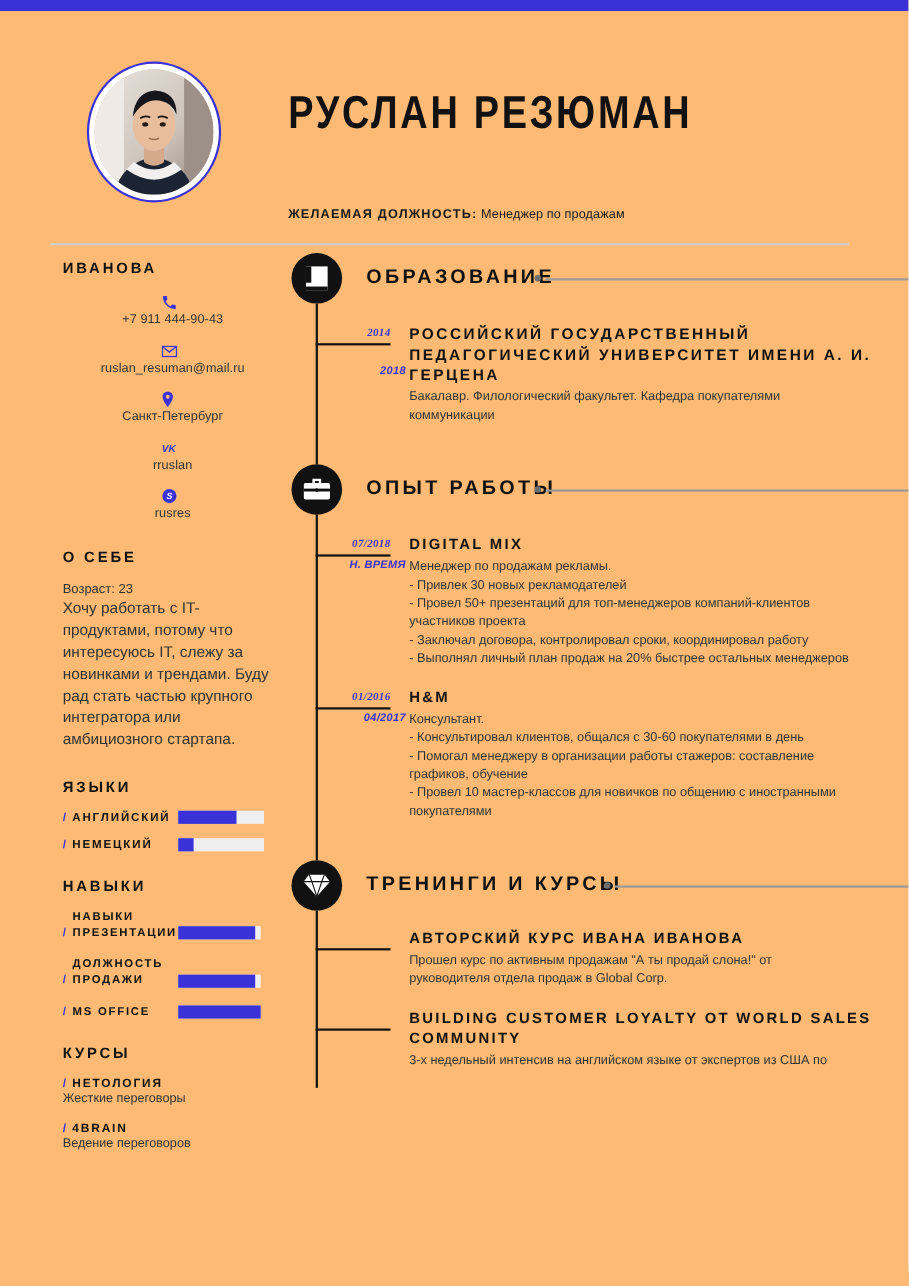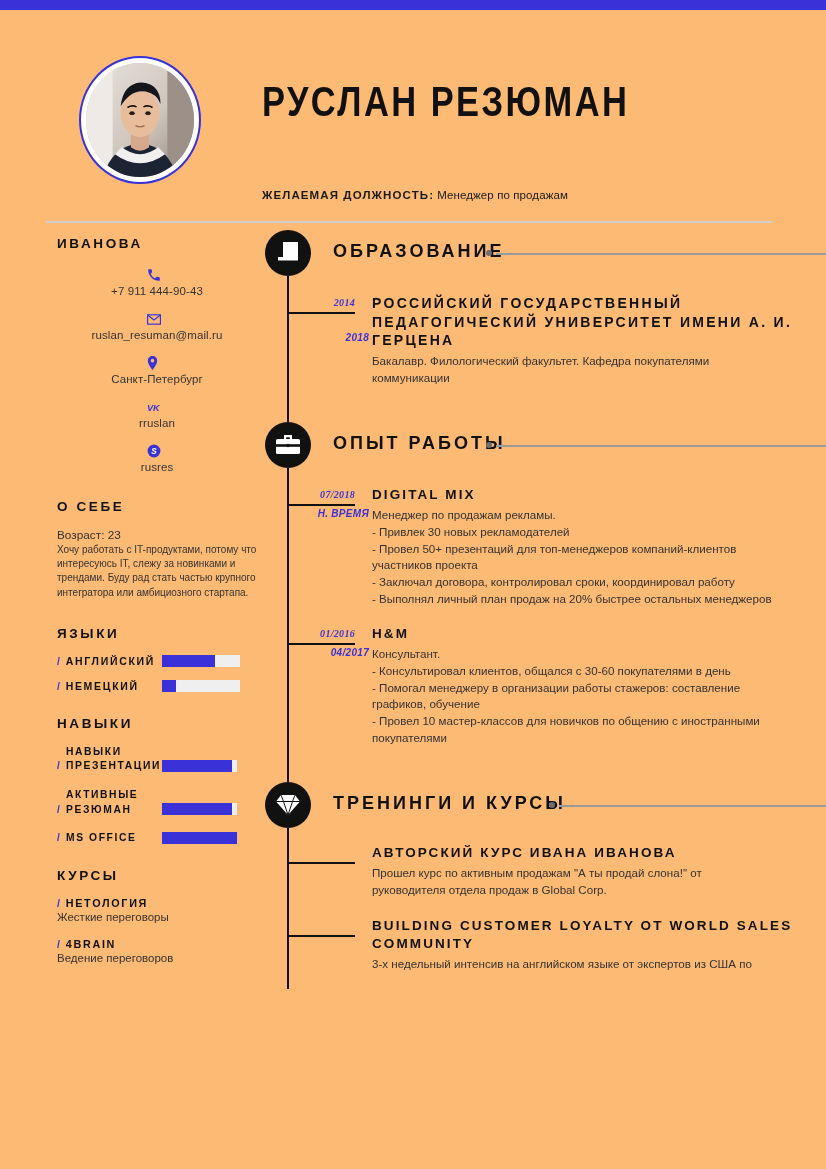--- a/index.html
+++ b/index.html
@@ -46,21 +46,21 @@
     font-size:13.5px; font-weight:700; letter-spacing:2.6px; color:#111;
     margin-bottom:14px; white-space:nowrap;
   }
   .contact-row { display:flex; align-items:center; margin-bottom:12px;flex-direction:column; }
   .contact-ico { width:20px; flex:0 0 20px; display:flex; align-items:center; justify-content:flex-start; }
   .contact-ico svg { display:block; }
   .contact-txt { font-size:11.5px; color:#333; letter-spacing:0.1px; }
 
   .about-block { margin-top:26px; }
   .about-age { font-size:11.8px; color:#333; margin-bottom:1px; }
-  .about-text { font-size:10px; color:#333; line-height:1.42; }
+  .about-text { font-size:14px; color:#333; line-height:1.42; }
 
   .lang-block { margin-top:26px; }
   .bar-row { display:flex; align-items:center; margin-bottom:13px; }
   .bar-label {
     font-size:10.5px; font-weight:700; letter-spacing:1.7px; color:#111;
     white-space:nowrap;
   }
   .bar-label .slash { color:#3a32d8; margin-right:4px; }
   .bar-track { height:12px; background:#efefef; position:relative; }
   .bar-fill { position:absolute; left:0; top:0; height:100%; background:#3a32d8; }
@@ -239,21 +239,21 @@
     <div class="skills-block">
       <div class="side-h">НАВЫКИ</div>
       <div id="skill-list">
           <div class="skill-row">
             <span class="skill-label"><span class="slash">/</span><span>НАВЫКИ ПРЕЗЕНТАЦИИ</span></span>
             <span class="bar-track">
               <span class="bar-fill" style="width:93%"></span>
             </span>
           </div>
           <div class="skill-row">
-            <span class="skill-label"><span class="slash">/</span><span>АКТИВНЫЕ РЕЗЮМАН</span></span>
+            <span class="skill-label"><span class="slash">/</span><span>ДОЛЖНОСТЬ ПРОДАЖИ</span></span>
             <span class="bar-track">
               <span class="bar-fill" style="width:93%"></span>
             </span>
           </div>
           <div class="skill-row">
             <span class="skill-label"><span class="slash">/</span><span>MS OFFICE</span></span>
             <span class="bar-track">
               <span class="bar-fill" style="width:100%"></span>
             </span>
           </div>

